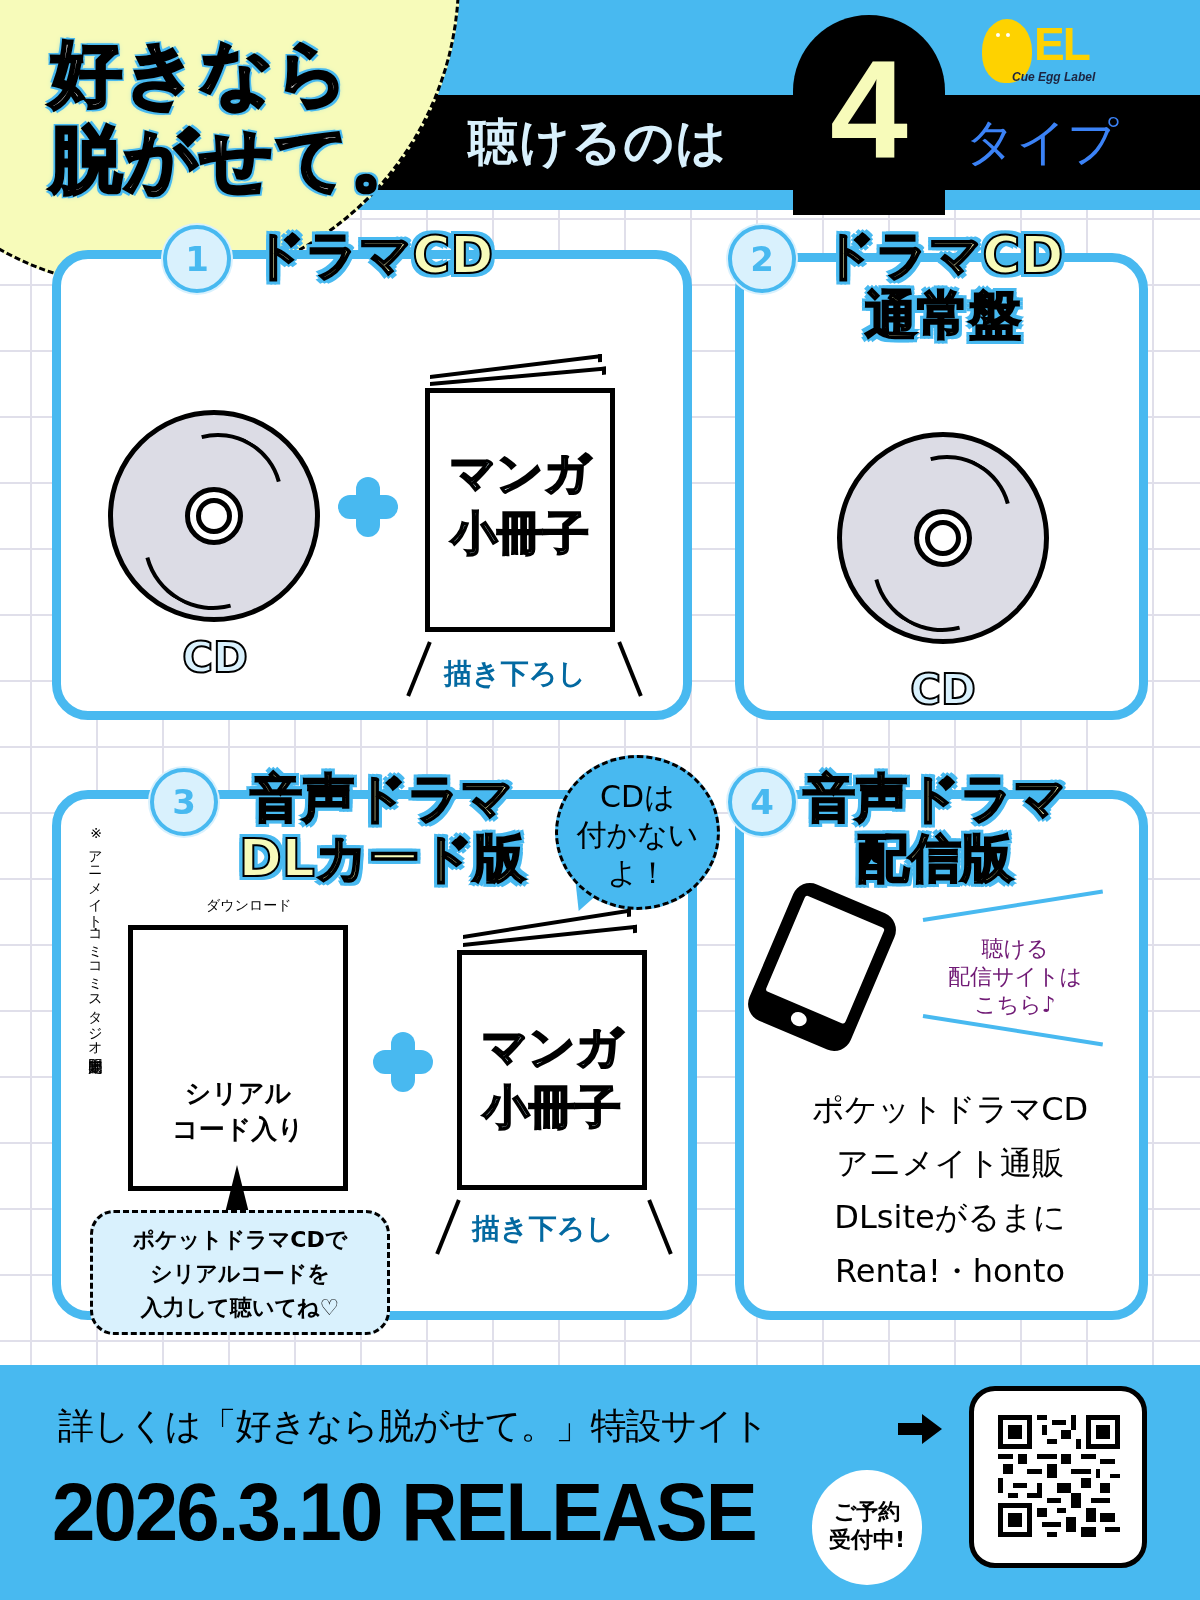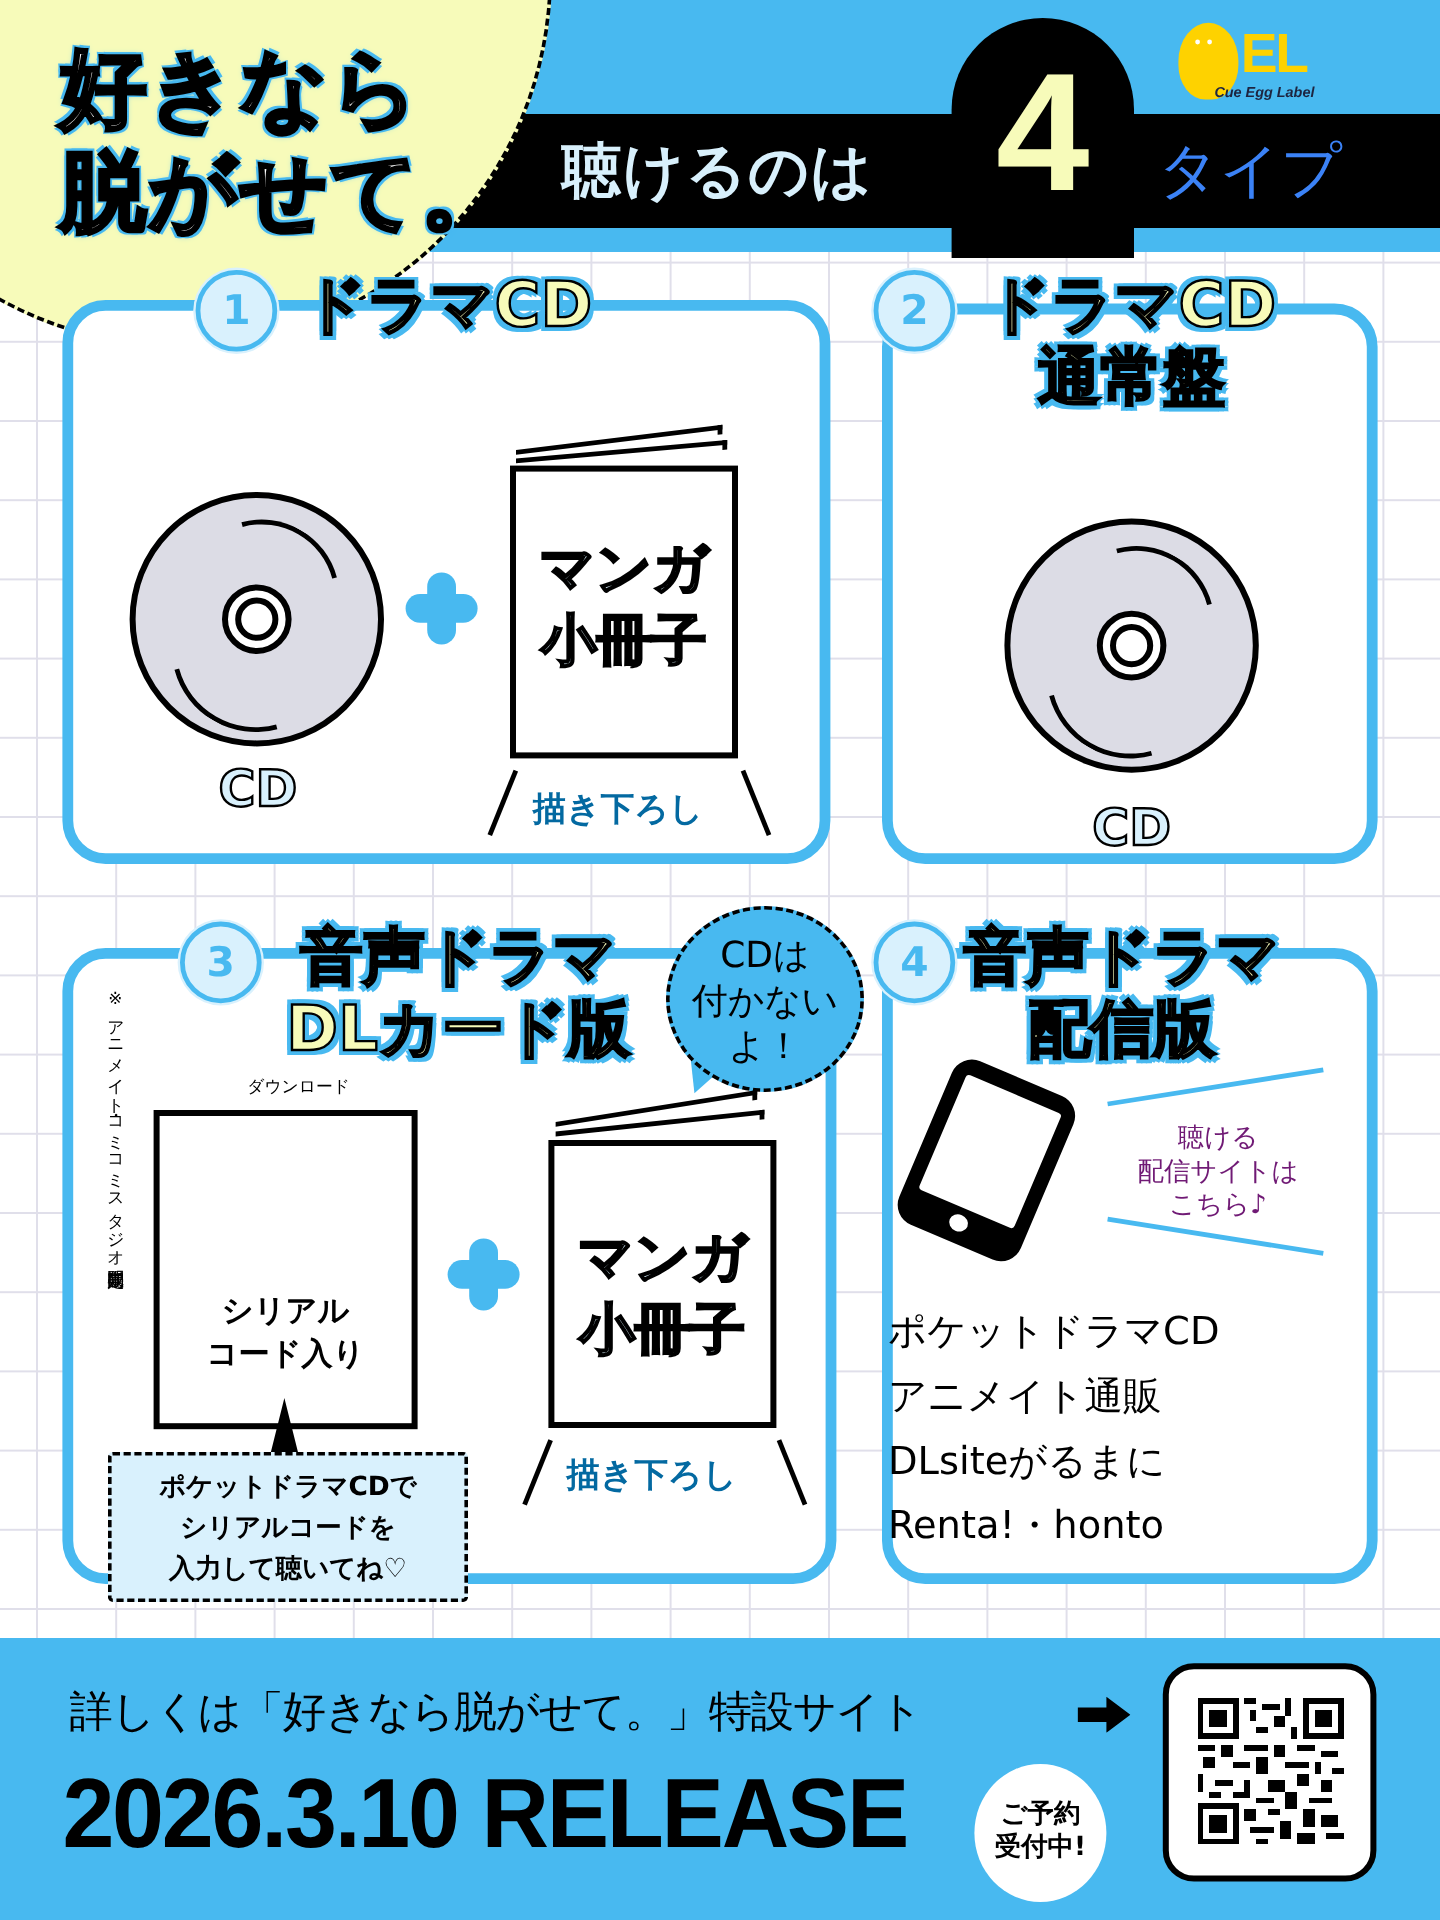--- a/index.html
+++ b/index.html
@@ -81,34 +81,34 @@
 
   .bubble-cd {
     left: 555px; top: 755px; width: 165px; height: 155px; border-radius: 50%;
     background: #48b9f0; border: 3px dashed #000; color: #000000;
     font-size: 30px; line-height: 38px; text-align: center; padding-top: 20px; font-weight: normal;
   }
   .bubble-tail { width: 0; height: 0; border-left: 22px solid transparent; border-right: 10px solid transparent; border-top: 30px solid #48b9f0; transform: rotate(30deg); }
 
   .serial-bubble {
     left: 90px; top: 1210px; width: 300px; height: 125px; background: #d9f1fd;
-    border: 3px dashed #000; border-radius: 4px;
+    border: 3px dashed #000; border-radius: 24px;
     font-size: 22px; font-weight: bold; text-align: center; line-height: 34px; padding-top: 10px; color: #000;
   }
   .vertical-note {
     left: 82px; top: 825px; width: 22px; font-size: 14px; line-height: 16.5px; color: #000;
     writing-mode: vertical-rl; white-space: nowrap;
   }
 
   .phone { left: 767px; top: 893px; width: 110px; height: 148px; background: #000; border-radius: 18px; transform: rotate(23deg); }
   .phone-screen { left: 12px; top: 14px; width: 86px; height: 104px; background: #fff; border-radius: 3px; }
   .phone-button { left: 46px; top: 124px; width: 16px; height: 14px; background: #fff; border-radius: 50%; }
   .ray { height: 4px; background: #48b9f0; transform-origin: left center; }
   .sites-label { left: 920px; top: 935px; width: 190px; text-align: center; font-size: 22px; font-weight: normal; color: #701a75; line-height: 28px; }
-  .sites-list { left: 740px; top: 1082px; width: 420px; text-align: left; font-size: 32px; line-height: 54px; color: #000; }
+  .sites-list { left: 740px; top: 1082px; width: 420px; text-align: center; font-size: 32px; line-height: 54px; color: #000; }
 
   
   .footer { left: 0; top: 1365px; width: 1200px; height: 235px; background: #48b9f0; }
   .footer-line1 { left: 58px; top: 1402px; font-size: 36px; color: #000; white-space: nowrap; letter-spacing: -1px; }
   .footer-arrow { left: 898px; top: 1414px; width: 44px; height: 30px; }
   .release { left: 52px; top: 1462px; font-family: "Liberation Sans", sans-serif; font-weight: bold; font-size: 82px; color: #000; line-height: 100px; letter-spacing: -2px; transform: scaleX(0.95); transform-origin: left; }
   .preorder { left: 812px; top: 1470px; width: 110px; height: 115px; border-radius: 50%; background: #fff; text-align: center; font-size: 22px; font-weight: bold; line-height: 28px; padding-top: 28px; color: #000; }
   .qr-frame { left: 969px; top: 1386px; width: 178px; height: 182px; border: 5px solid #000; border-radius: 26px; background: #fff; }
   .qr { left: 24px; top: 20px; width: 122px; height: 130px; }
 </style>

